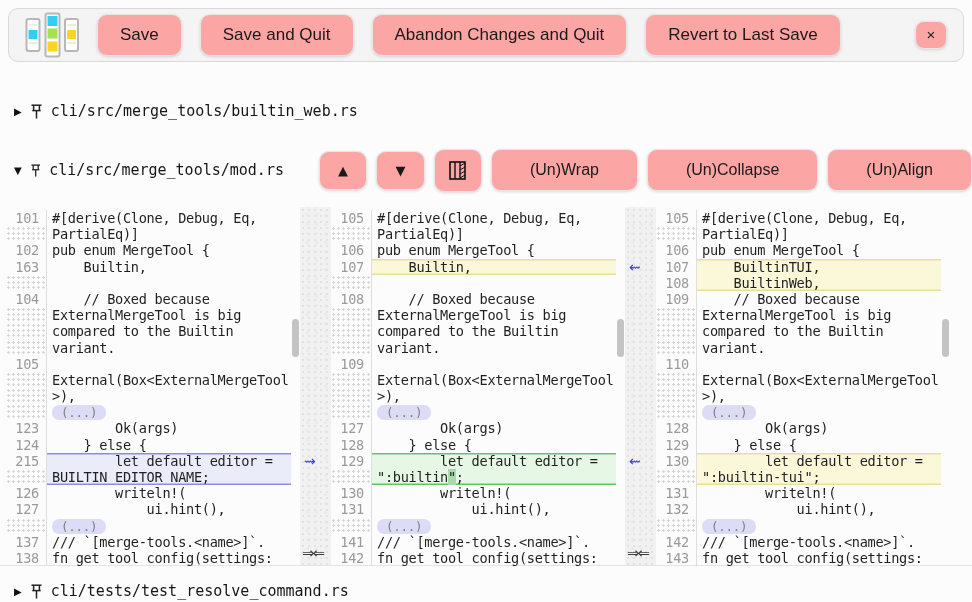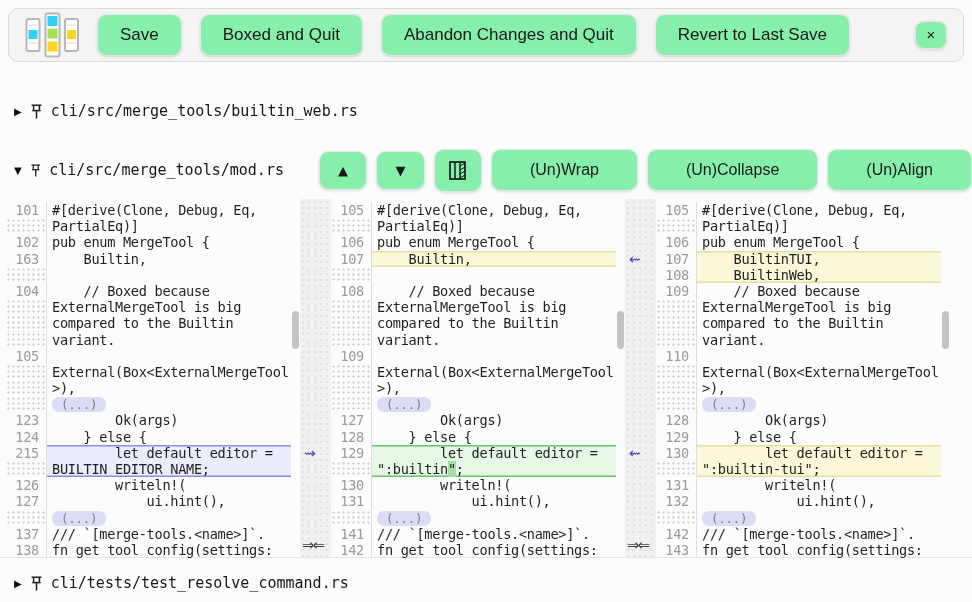--- a/index.html
+++ b/index.html
@@ -13,21 +13,21 @@
   
   .toolbar {
     position: relative;
     margin: 8px; height: 54px;
     display: flex; align-items: center; gap: 18px;
     background: #f4f4f4;
     border: 1px solid #d9d9d9; border-radius: 10px;
     padding: 4px 16px;
   }
   .btn {
-    background: #86efac;
+    background: #fca5a5;
     border: 1px solid #e6e6e6;
     border-radius: 10px;
     padding: 10px 22px;
     font-size: 17px;
     font-family: "Liberation Sans", sans-serif;
     color: #1a1a1a;
     box-shadow: 0 1px 3px rgba(0,0,0,.14);
     cursor: pointer;
     white-space: nowrap;
   }
@@ -48,21 +48,21 @@
   .row-collapsed-1 { margin-top: 38px; height: 22px; }
   .row-expanded   { margin-top: 25px; height: 46px; }
   .row-collapsed-2 { margin-top: 14px; height: 22px; }
   .file-row .path { margin-right: 26px; }
   .btn.ctrl { padding: 11px 38px; font-size: 16px; }
   .btn.sq { width: 56px; padding: 11px 0; text-align: center; font-size: 12px; }
   .btn.sq .tri-btn { font-family:"DejaVu Sans", sans-serif; font-size: 13px; }
   .btn.sq svg { display:block; margin:0 auto; }
   
   .editor {
-    margin-top: 6px;
+    margin-top: 14px;
     height: 359px;
     display: flex;
     padding-left: 6px; padding-right: 22px;
     border-bottom: 1px solid #e4e4e4;
   }
   .pane { flex: 1 1 0; position: relative; padding-right: 9px; min-width:0;
           font-family: "DejaVu Sans Mono", "Liberation Mono", monospace;
           font-size: 13.6px; letter-spacing: -0.3px; color: var(--code_text); }
   .rows { padding-top: 3px; }
   .row { display: flex; height: 16.2px; line-height: 16.2px; }
@@ -138,21 +138,21 @@
     <rect x="3.5" y="18" width="9" height="9" fill="var(--logo_cyan)"></rect>
     <line x1="3.5" y1="31" x2="12.5" y2="31" stroke="#f3e3c0" stroke-width="1.5"></line>
     <rect x="22.5" y="4" width="10" height="10" fill="var(--logo_cyan)"></rect>
     <rect x="22.5" y="16.5" width="10" height="10" fill="var(--logo_green)"></rect>
     <rect x="22.5" y="29.5" width="10" height="10" fill="var(--logo_yellow)"></rect>
     <line x1="42" y1="13" x2="51" y2="13" stroke="#e4e4e4" stroke-width="1.5"></line>
     <rect x="42" y="18" width="9" height="9" fill="var(--logo_yellow)"></rect>
     <line x1="42" y1="31" x2="51" y2="31" stroke="#f3e3c0" stroke-width="1.5"></line>
   </svg>
   <button class="btn">Save</button>
-  <button class="btn">Boxed and Quit</button>
+  <button class="btn">Save and Quit</button>
   <button class="btn">Abandon Changes and Quit</button>
   <button class="btn">Revert to Last Save</button>
   <button class="btn close-btn">×</button>
 </div>
 
 <div class="file-row row-collapsed-1">
   <span class="tri">▶</span>
   <svg width="11" height="15" viewBox="0 0 11 15">
     <g stroke="#222" stroke-width="1.5" fill="none">
       <line x1="0.5" y1="1.2" x2="10.5" y2="1.2"></line>

